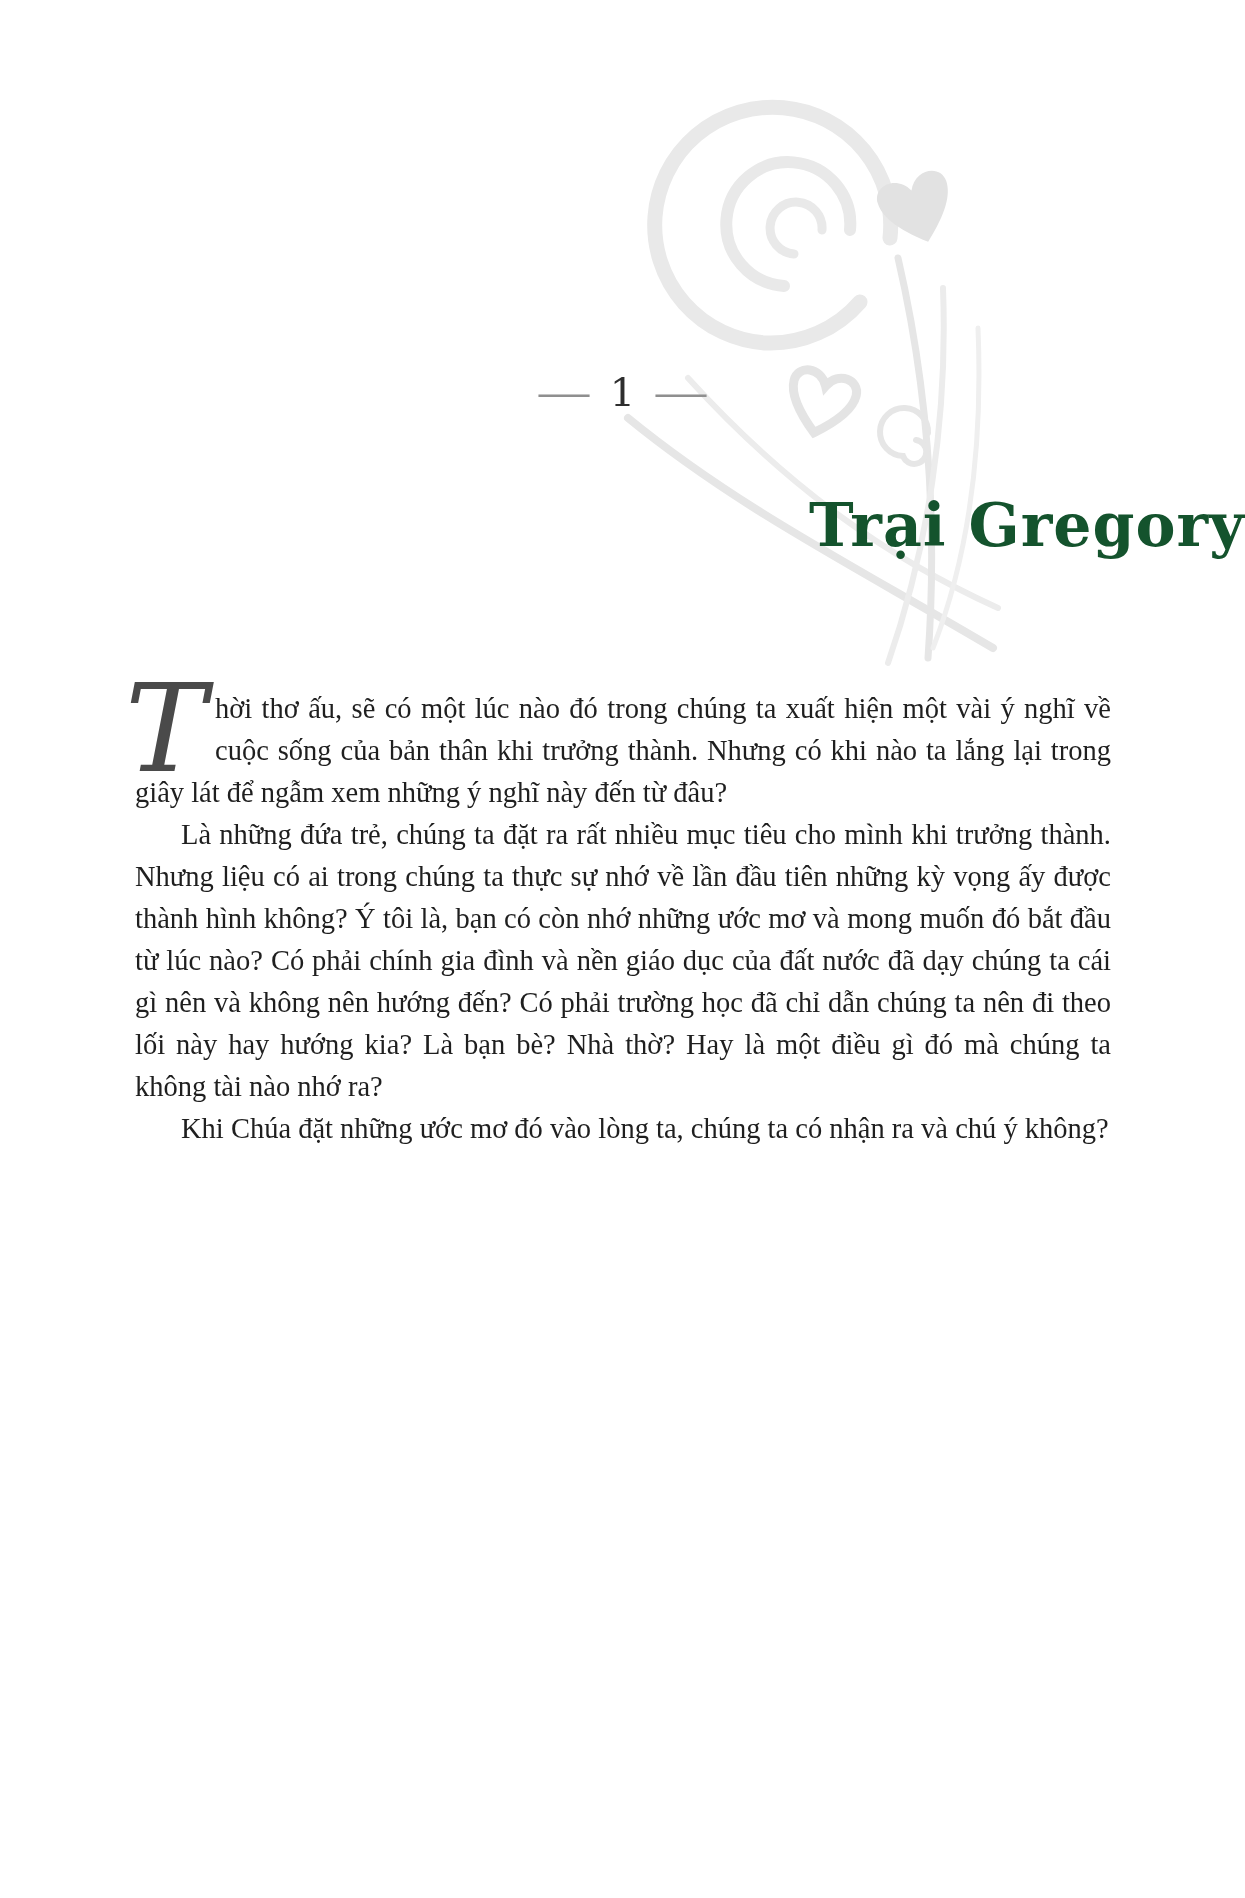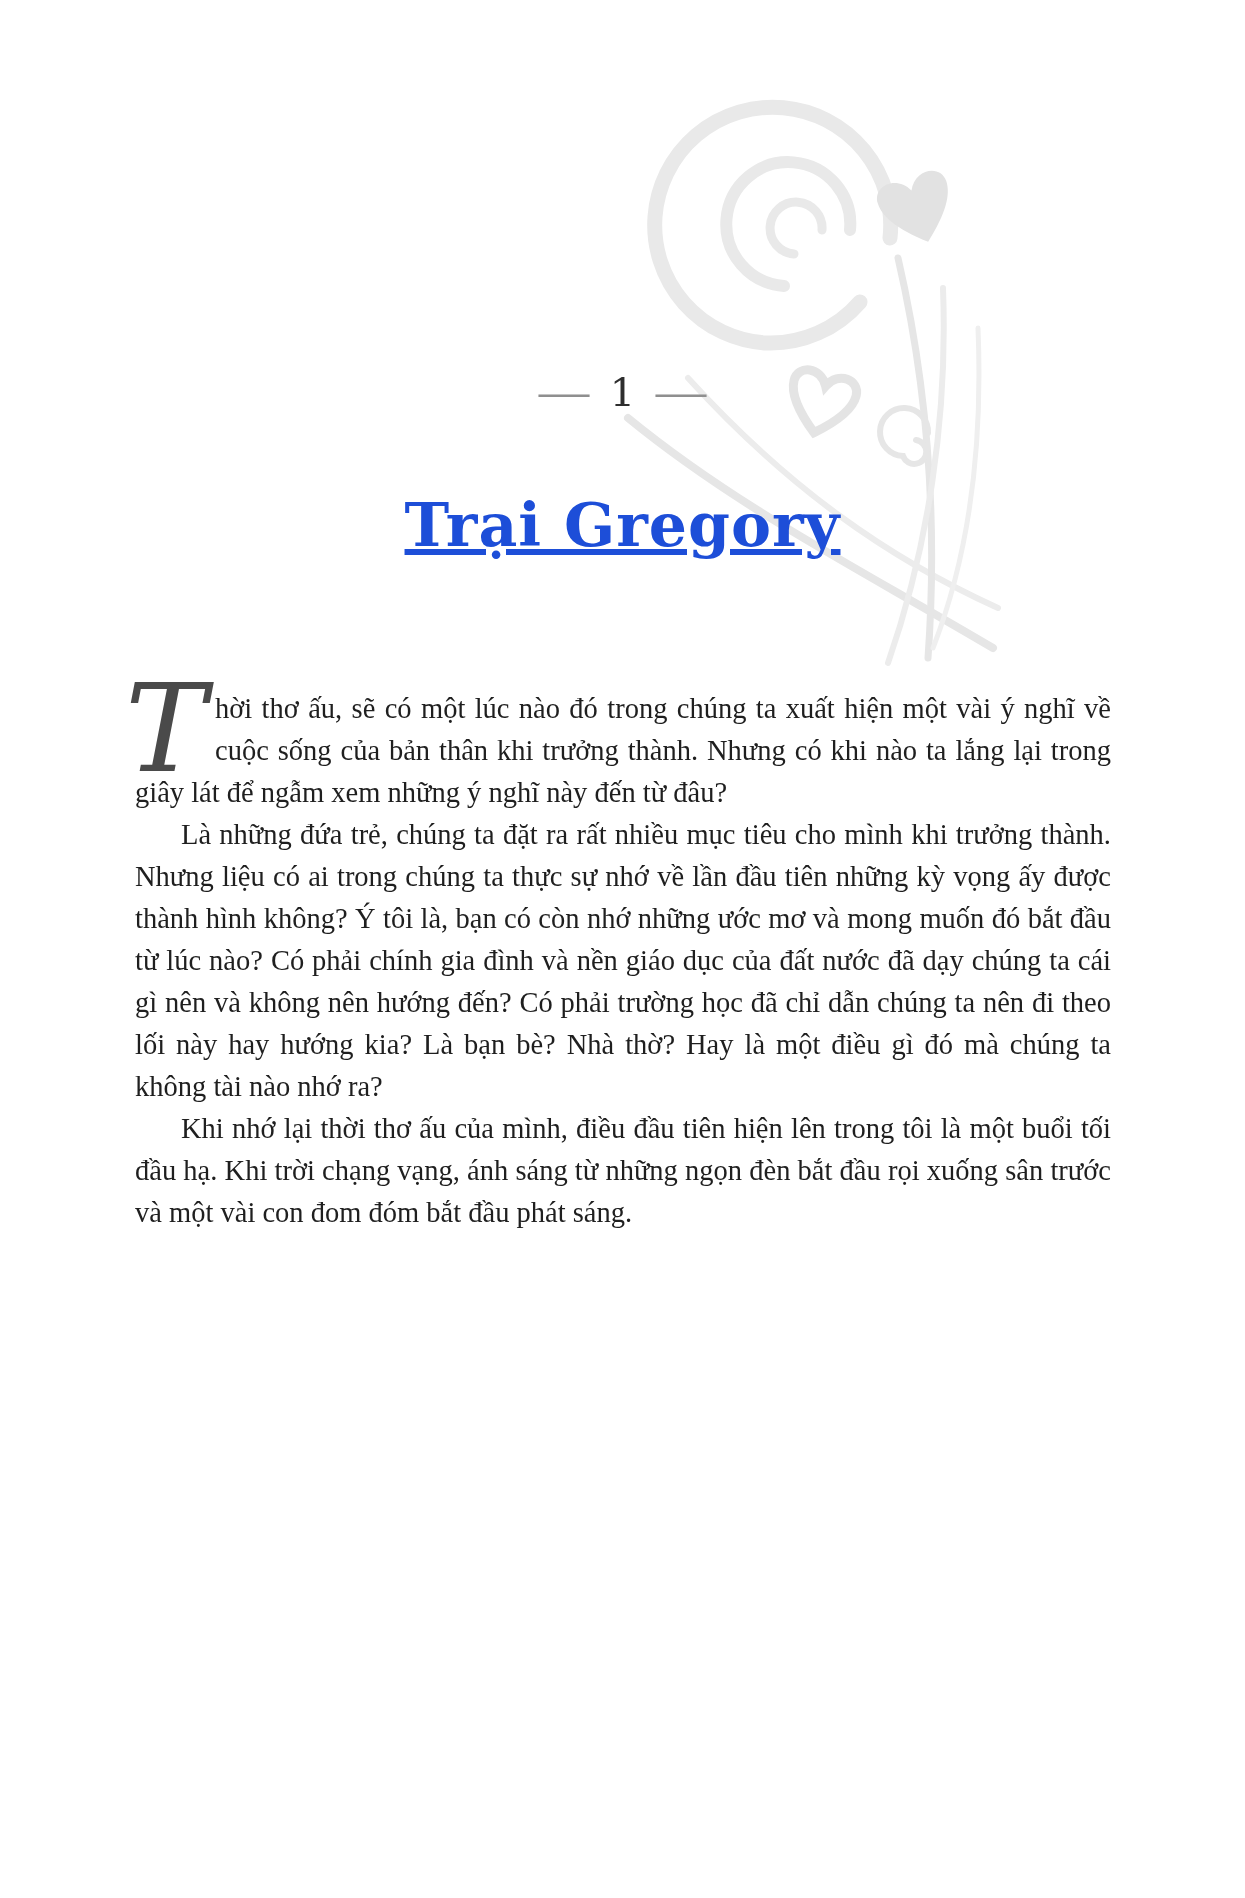--- a/index.html
+++ b/index.html
@@ -17,23 +17,23 @@
     position:absolute;top:372px;left:0;width:100%;
     display:flex;justify-content:center;align-items:center;gap:26px;
     font-family:"DejaVu Serif",serif;
   }
   .chapter-dash{color:#8f8f8f;font-size:40px;line-height:1;transform:scaleX(1.4);}
   .chapter-number{color:#2e2e2e;font-size:40px;line-height:1;font-weight:500;}
 
   
   .chapter-title{
     position:absolute;top:450px;left:0;width:100%;
-    text-align:center;
+    text-align:right;
     font-family:"DejaVu Serif",serif;font-weight:700;
-    font-size:60px;letter-spacing:1px;color:#1d4ed8;text-decoration:underline;
+    font-size:60px;letter-spacing:1px;color:#14532d;
   }
 
   
   .body-text{
     position:absolute;left:135px;top:688px;width:976px;
     font-size:28.5px;line-height:42px;text-align:justify;color:#1f1f1f;
   }
   .body-text p{margin:0;}
   .body-text p.indent{text-indent:46px;font-family:Liberation Serif, serif;}
 
@@ -82,16 +82,16 @@
 
   <h1 class="chapter-title">Trại Gregory</h1>
 
   <div class="body-text">
     <p>
       <span class="dropcap">
           <span class="glyph">T</span>
         </span><span>hời thơ ấu, sẽ có một lúc nào đó trong chúng ta xuất hiện một vài ý nghĩ về cuộc sống của bản thân khi trưởng thành. Nhưng có khi nào ta lắng lại trong giây lát để ngẫm xem những ý nghĩ này đến từ đâu?</span>
     </p>
     <p class="indent">Là những đứa trẻ, chúng ta đặt ra rất nhiều mục tiêu cho mình khi trưởng thành. Nhưng liệu có ai trong chúng ta thực sự nhớ về lần đầu tiên những kỳ vọng ấy được thành hình không? Ý tôi là, bạn có còn nhớ những ước mơ và mong muốn đó bắt đầu từ lúc nào? Có phải chính gia đình và nền giáo dục của đất nước đã dạy chúng ta cái gì nên và không nên hướng đến? Có phải trường học đã chỉ dẫn chúng ta nên đi theo lối này hay hướng kia? Là bạn bè? Nhà thờ? Hay là một điều gì đó mà chúng ta không tài nào nhớ ra?</p>
-    <p class="indent">Khi nhớ lại thời thơ ấu của mình, điều đầu tiên hiện lên trong tôi là một buổi tối đầu hạ. Khi trời chạng vạng, ánh sáng từ những ngọn đèn bắt đầu rọi xuống sân trước và một vài con đom đóm bắt đầu phát sáng.</p>
+    <p class="indent">Khi Chúa đặt những ước mơ đó vào lòng ta, chúng ta có nhận ra và chú ý không?</p>
   </div>
 
 </div>
 
 </body></html>

